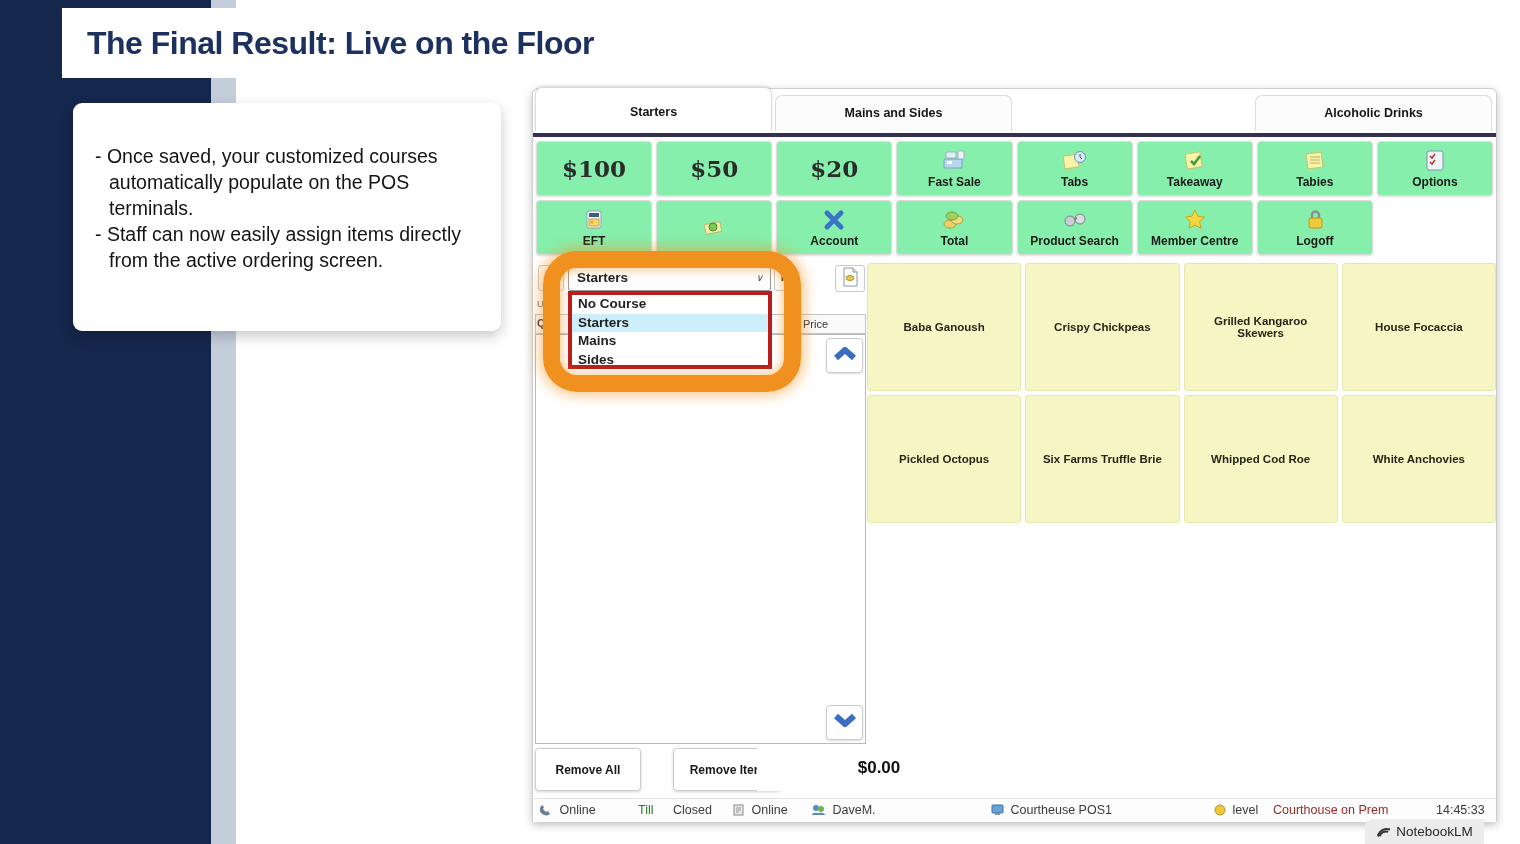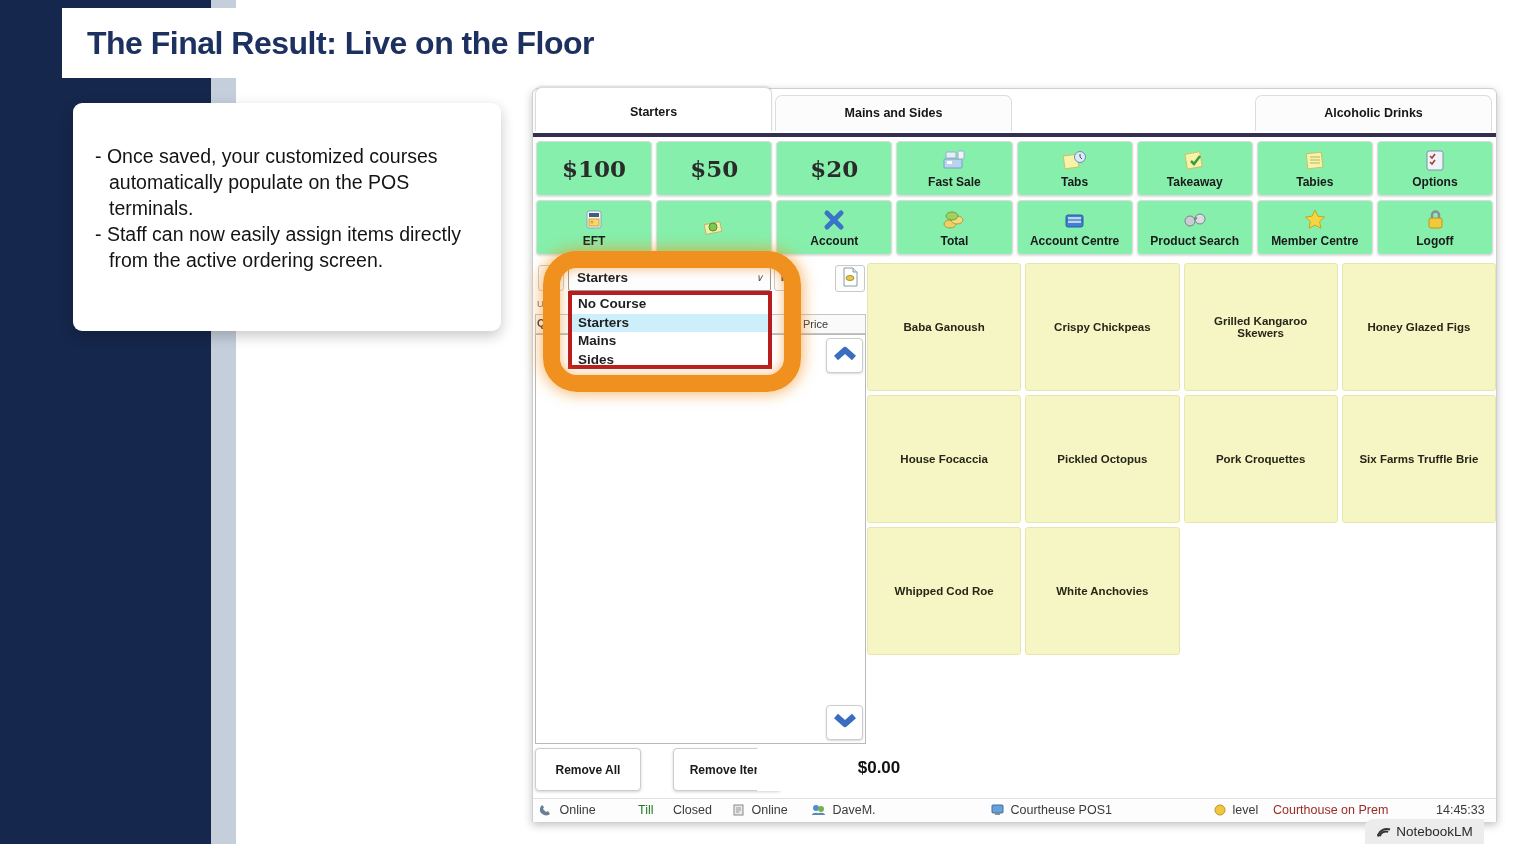--- a/index.html
+++ b/index.html
@@ -217,30 +217,20 @@
             <ellipse cx="9" cy="16" rx="6" ry="4" fill="#ead06b" stroke="#b99a33"></ellipse>
             <ellipse cx="16" cy="12" rx="6" ry="4" fill="#f0da7e" stroke="#b99a33"></ellipse>
             <ellipse cx="11" cy="8" rx="6" ry="4" fill="#9fd060" stroke="#6fa03a"></ellipse>
           </svg>
         </span>
       <span>Total</span>
     </div>
     <div class="pbtn">
       <span class="ic">
           <svg width="26" height="24">
-            <rect x="4" y="7" width="17" height="12" rx="2" fill="#3f7fd4" stroke="#2a5ea8"></rect>
-            <rect x="6" y="9" width="13" height="6" fill="#bcd6f2"></rect>
-            <path d="M4 12h17" stroke="#2a5ea8"></path>
-          </svg>
-        </span>
-      <span>Account Centre</span>
-    </div>
-    <div class="pbtn">
-      <span class="ic">
-          <svg width="26" height="24">
             <circle cx="8" cy="13" r="5" fill="#c9ced4" stroke="#7b8288"></circle>
             <circle cx="18" cy="11" r="5" fill="#d8dde2" stroke="#7b8288"></circle>
             <path d="M12 11l3-1" stroke="#7b8288" stroke-width="2"></path>
           </svg>
         </span>
       <span>Product Search</span>
     </div>
     <div class="pbtn">
       <span class="ic">
           <svg width="26" height="24" viewBox="0 0 24 24">
@@ -309,24 +299,22 @@
   </div>
 
   <div class="rmbtn" id="remove-all">Remove All</div>
   <div class="rmbtn" id="remove-item">Remove Item</div>
   <div class="abs" id="total-panel">$0.00</div>
 
   <div class="abs" id="prod-grid">
     <div class="tile">Baba Ganoush</div>
     <div class="tile">Crispy Chickpeas</div>
     <div class="tile">Grilled Kangaroo Skewers</div>
-    <div class="tile">Honey Glazed Figs</div>
     <div class="tile">House Focaccia</div>
     <div class="tile">Pickled Octopus</div>
-    <div class="tile">Pork Croquettes</div>
     <div class="tile">Six Farms Truffle Brie</div>
     <div class="tile">Whipped Cod Roe</div>
     <div class="tile">White Anchovies</div>
   </div>
 
   <div class="abs" id="statusbar">
     <span class="st" style="left:6px">
       <span class="mini"><svg width="14" height="12">
             <path d="M2 9c3 3 7 3 9 1L9 7l-2 1-3-3 1-2L3 1C1 3 0 6 2 9z" fill="#6a7f94"></path>
           </svg></span>

